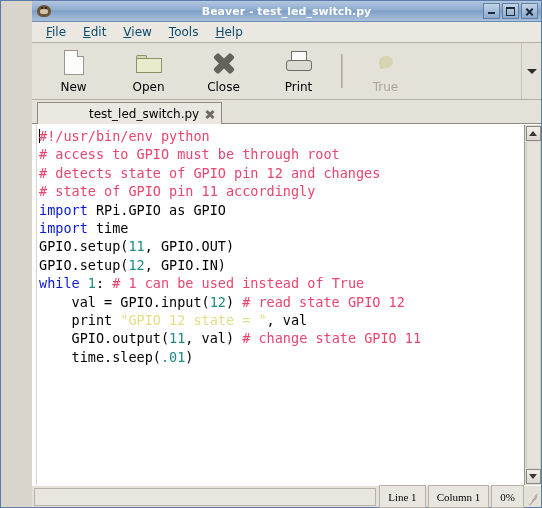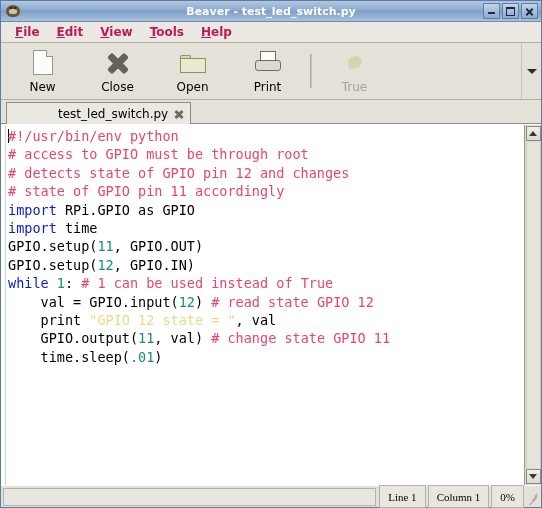--- a/index.html
+++ b/index.html
@@ -18,20 +18,21 @@
 
   .window {
     width: 542px;
     height: 508px;
     box-sizing: border-box;
     border: 1px solid #5b7ca8;
     background: #d9d5cc;
     display: flex;
     flex-direction: column;
     position: relative;
+    padding-left: 31px;
   }
 
   
   .titlebar {
     height: 20px;
     flex: 0 0 20px;
     background: linear-gradient(to bottom, #b3c7e0 0%, #8fadd0 42%, #7fa0c8 52%, #a9c1dc 100%);
     border-bottom: 1px solid #6d8cb4;
     display: flex;
     align-items: center;
@@ -127,24 +128,23 @@
     border-bottom: 1px solid #b5b0a4;
     display: flex;
     align-items: center;
     padding-left: 6px;
     box-sizing: border-box;
   }
   .menu-item {
     padding: 2px 9px 2px 8px;
     font-family: "DejaVu Sans", sans-serif;
     font-size: 12px;
-    color: #be185d;
+    color: #0c4a6e;
     cursor: default;
     white-space: nowrap;
-    font-weight: bold;
   }
   .menu-item u { text-decoration: underline; }
 
   
   .toolbar {
     flex: 0 0 57px;
     height: 57px;
     background: #e4e1d9;
     border-bottom: 1px solid #b5b0a4;
     display: flex;
@@ -525,29 +525,29 @@
 
   <div class="toolbar">
     <div class="tb-item">
       <div class="tb-ico">
           <div class="ico-new"></div>
         </div>
       <div class="tb-label">New</div>
     </div>
     <div class="tb-item">
       <div class="tb-ico">
-          <div class="ico-close"></div>
-        </div>
-      <div class="tb-label">Close</div>
+          <div class="ico-open"></div>
+        </div>
+      <div class="tb-label">Open</div>
     </div>
     <div class="tb-item">
       <div class="tb-ico">
-          <div class="ico-open"></div>
-        </div>
-      <div class="tb-label">Open</div>
+          <div class="ico-close"></div>
+        </div>
+      <div class="tb-label">Close</div>
     </div>
     <div class="tb-item">
       <div class="tb-ico">
           <div class="ico-print"></div>
         </div>
       <div class="tb-label">Print</div>
     </div>
     <div class="tb-sep"></div>
     <div class="tb-item disabled">
       <div class="tb-ico">

